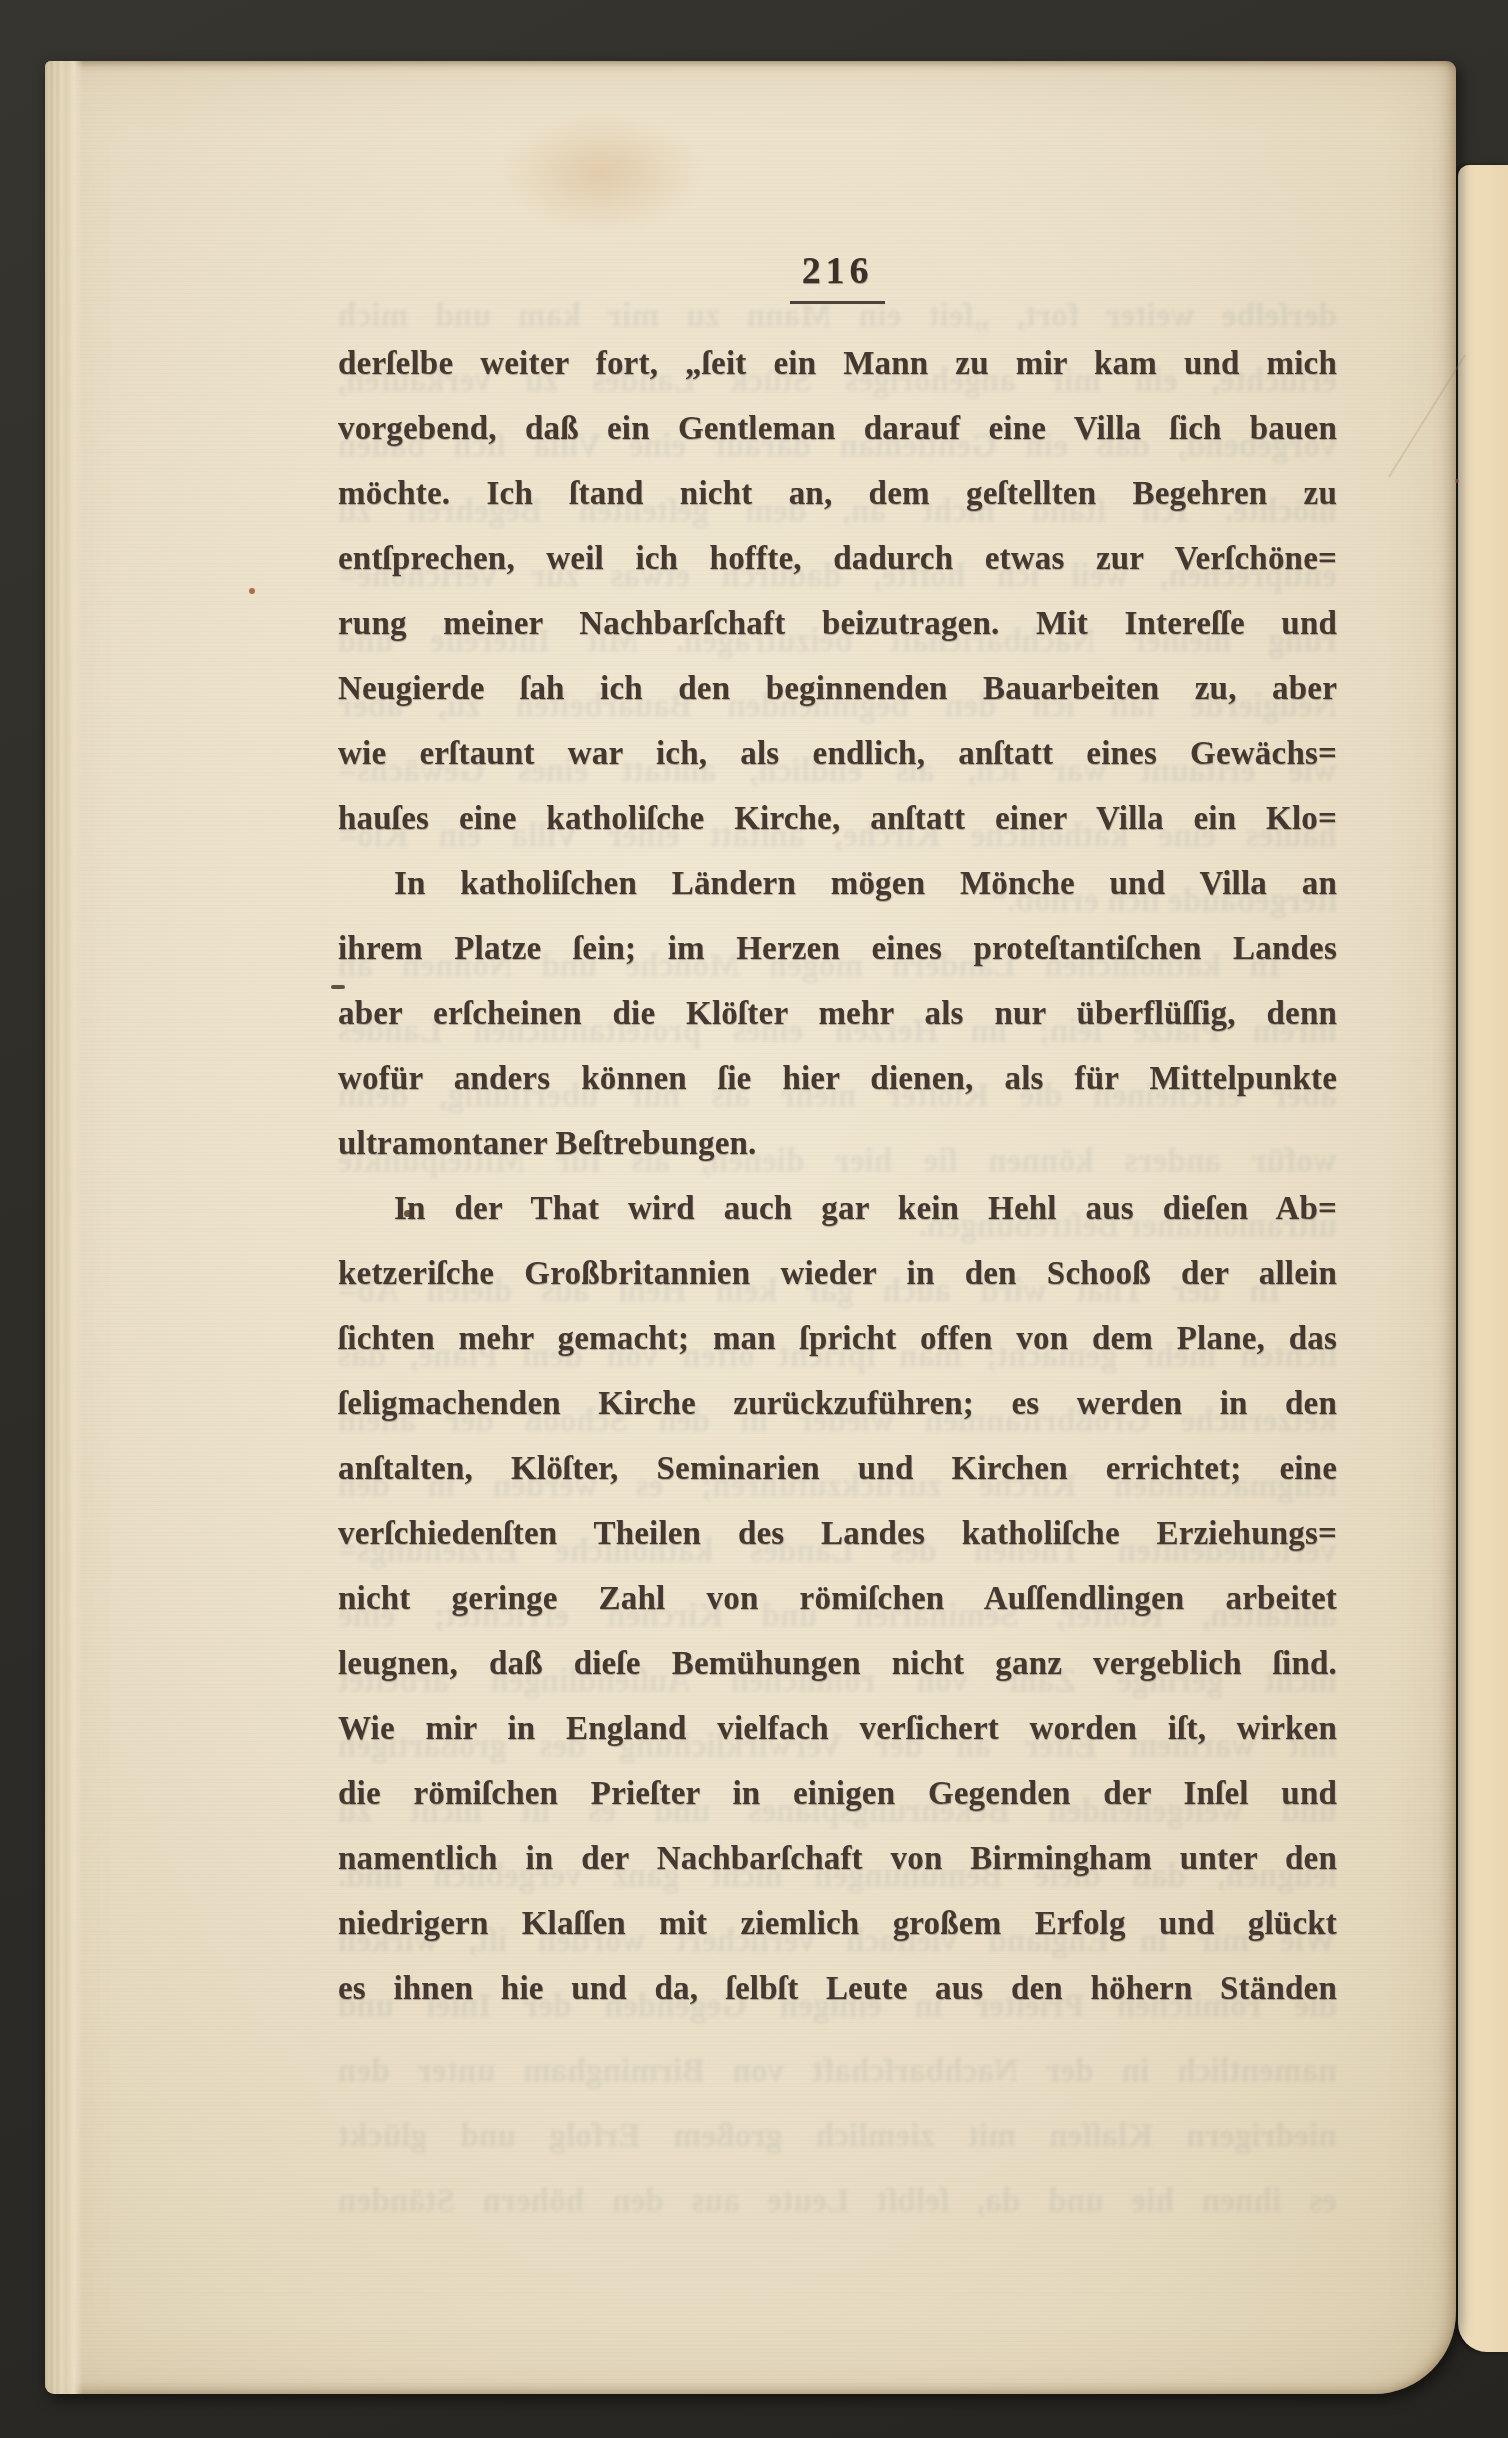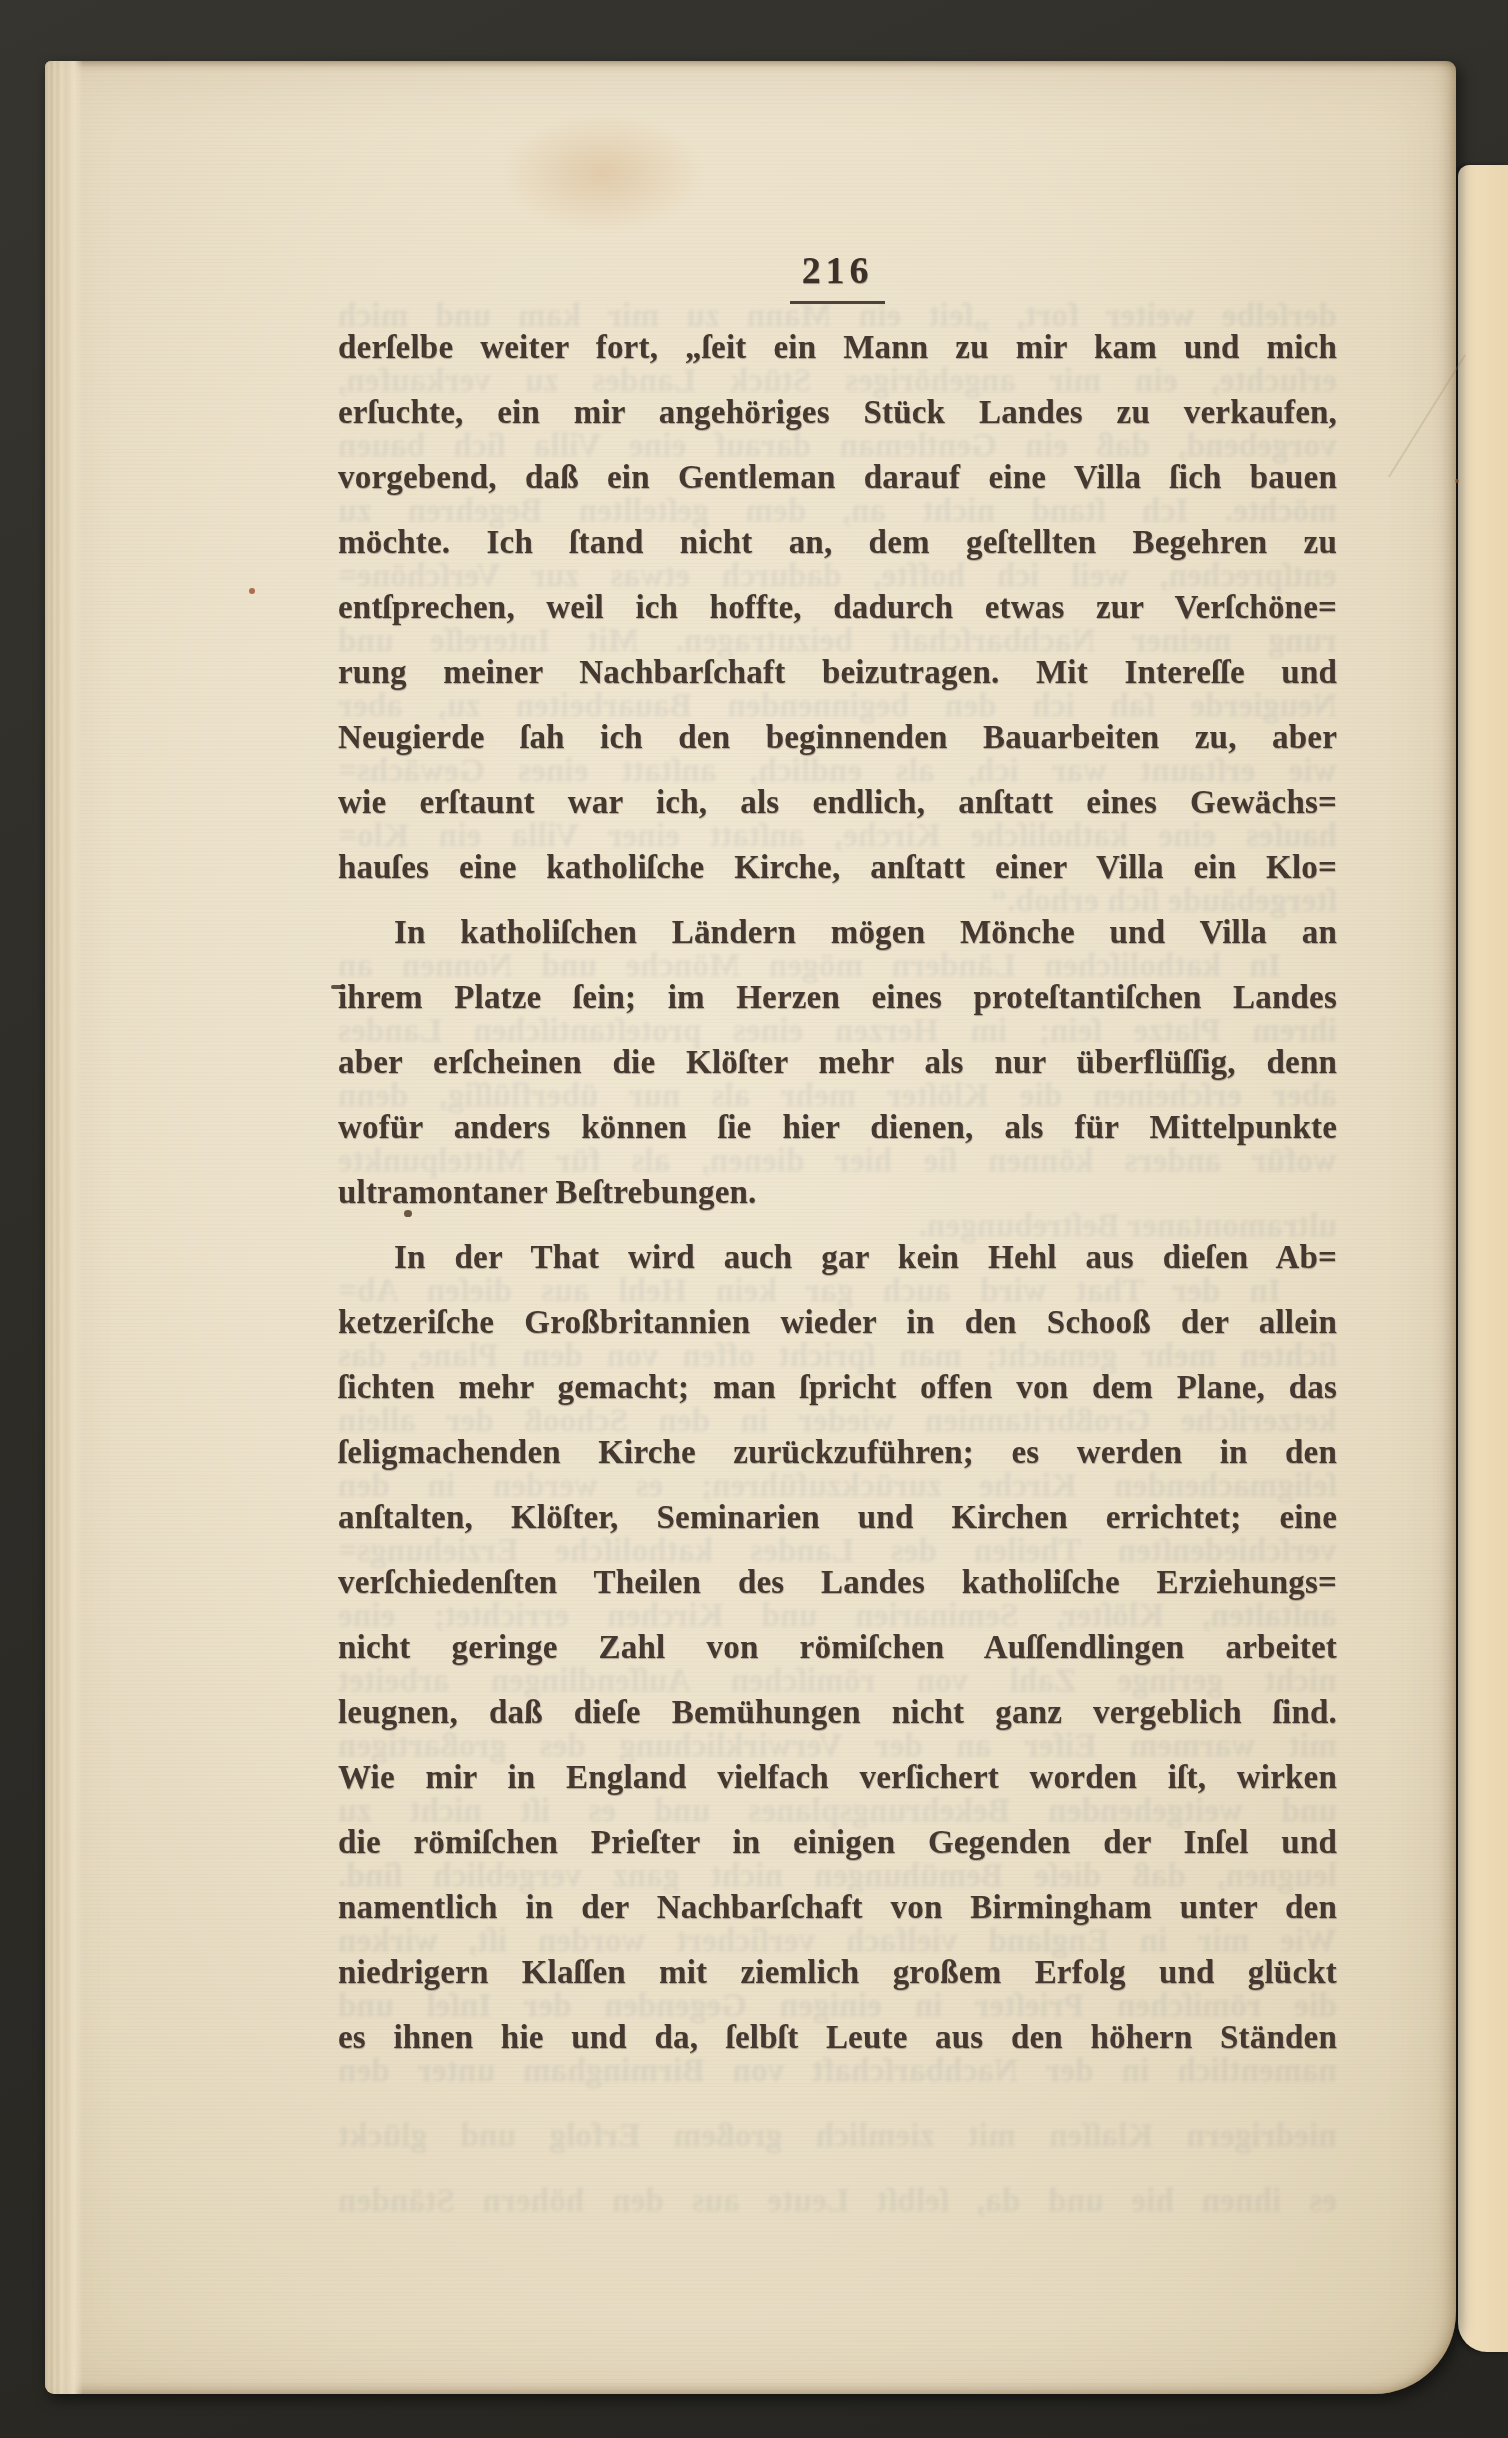--- a/index.html
+++ b/index.html
@@ -48,21 +48,21 @@
   
   .textblock{position:absolute;left:338px;top:329px;width:999px;color:#453830;}
   .textblock .line{height:65px;font-size:33px;font-weight:700;
     text-align:justify;text-align-last:justify;white-space:normal;
     text-shadow:0.5px 0.6px 0.9px rgba(69,56,48,.38);letter-spacing:0.2px;}
   .textblock .line.para-end{text-align-last:left;}
   .textblock .line.indent{text-indent:56px;}
   
   .textblock.ghost{top:297px;color:#667689;opacity:.10;filter:blur(1.5px);
     transform:scaleX(-1);z-index:0;}
-  .textblock.body{z-index:2;}
+  .textblock.body{z-index:2;margin-top:16px;}
 </style>
 </head>
 <body>
 
 <div class="scene">
 
   <div class="next-page"></div>
 
   <div class="page">
     <div class="edge-stack"></div>
@@ -108,21 +108,20 @@
       <div class="line">es ihnen hie und da, ſelbſt Leute aus den höhern Ständen</div>
     </div>
 
   <div class="folio">
     <span class="pagenum">216</span>
   </div>
 
   <div class="textblock body">
 
   <div class="line">derſelbe weiter fort, „ſeit ein Mann zu mir kam und mich</div>
-      <div class="line">erſuchte, ein mir angehöriges Stück Landes zu verkaufen,</div>
       <div class="line">vorgebend, daß ein Gentleman darauf eine Villa ſich bauen</div>
       <div class="line">möchte.  Ich ſtand nicht an, dem geſtellten Begehren zu</div>
       <div class="line">entſprechen, weil ich hoffte, dadurch etwas zur Verſchöne=</div>
       <div class="line">rung meiner Nachbarſchaft beizutragen.  Mit Intereſſe und</div>
       <div class="line">Neugierde ſah ich den beginnenden Bauarbeiten zu, aber</div>
       <div class="line">wie erſtaunt war ich, als endlich, anſtatt eines Gewächs=</div>
       <div class="line">hauſes eine katholiſche Kirche, anſtatt einer Villa ein Klo=</div>
       <div class="line indent">In katholiſchen Ländern mögen Mönche und Villa an</div>
       <div class="line">ihrem Platze ſein; im Herzen eines proteſtantiſchen Landes</div>
       <div class="line">aber erſcheinen die Klöſter mehr als nur überflüſſig, denn</div>

